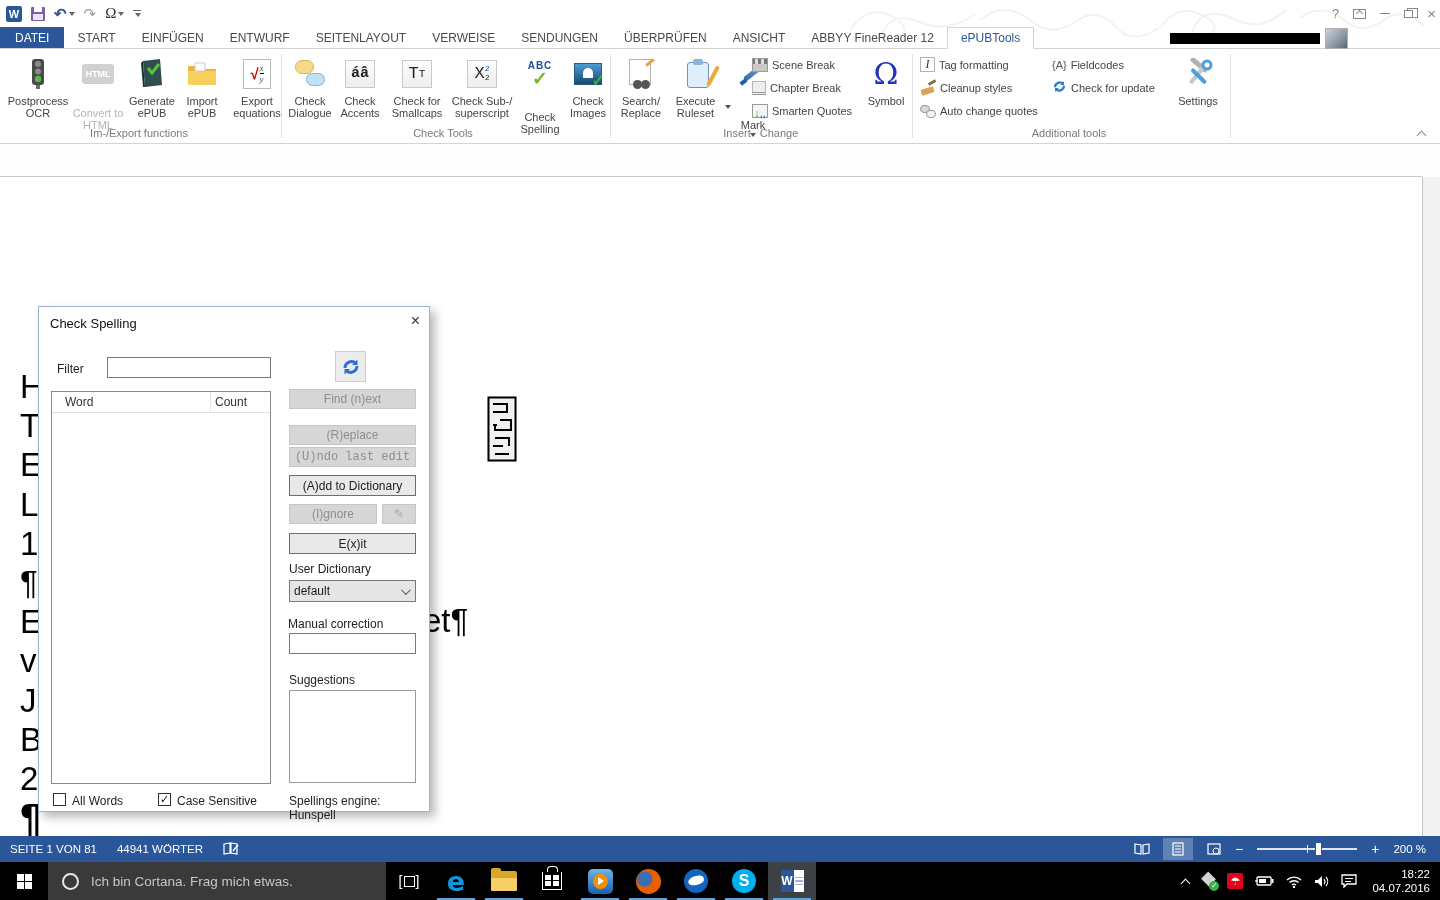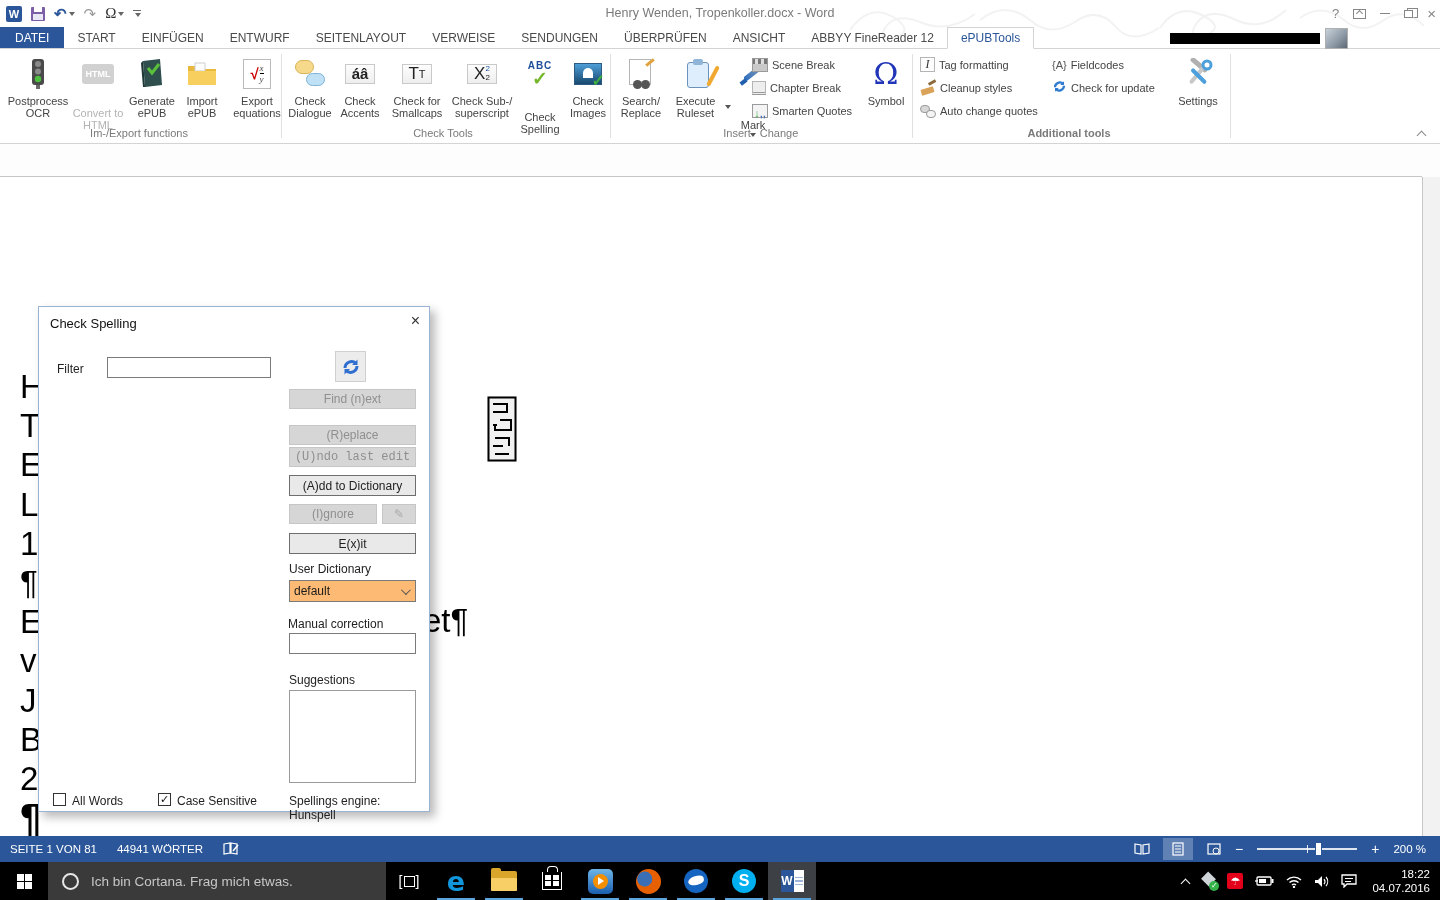--- a/index.html
+++ b/index.html
@@ -36,21 +36,21 @@
   .redacted { position:absolute; top:6px; right:120px; width:150px; height:11px; background:#000; }
   .avatar { position:absolute; top:1px; right:92px; width:23px; height:21px; background:linear-gradient(135deg,#c9d2da 0%,#8b97a4 60%,#5d6873 100%); border:1px solid #b0b0b0; }
 
   
   .ribbon { position:absolute; top:49px; left:0; width:1440px; height:95px; background:#fff; border-bottom:1px solid #d4d4d4; z-index:19; }
   .rgroup { position:absolute; top:4px; display:flex; align-items:flex-start; }
   .bigbtn { display:flex; flex-direction:column; align-items:center; text-align:center; font-size:11px; line-height:1.12; color:#444; padding-top:3px; cursor:default; }
   .bigbtn .ic { height:36px; display:flex; align-items:center; justify-content:center; margin-bottom:3px; }
   .bigbtn.disabled { color:#b3b3b3; }
   .bigbtn.disabled .ic { opacity:.45; filter:grayscale(1); }
-  .glyphbox { width:30px; height:20px; border:1px solid #c9c9c9; background:linear-gradient(#fdfdfd,#eee); display:flex; align-items:center; justify-content:center; font-family:Liberation Sans, sans-serif; color:#222; }
+  .glyphbox { width:30px; height:28px; border:1px solid #c9c9c9; background:linear-gradient(#fdfdfd,#eee); display:flex; align-items:center; justify-content:center; font-family:Liberation Mono, monospace; color:#222; }
   .grouplabel { position:absolute; top:78px; transform:translateX(-50%); font-size:11px; color:#7a7a7a; white-space:nowrap; }
   .rsep { position:absolute; top:5px; width:1px; height:84px; background:#e0e0e0; }
   .smallrow { display:flex; align-items:center; gap:4px; height:23px; font-size:11px; color:#444; white-space:nowrap; cursor:default; }
   .collapse-chev { position:absolute; right:14px; top:80px; width:8px; height:8px; }
   .collapse-chev:before { content:""; position:absolute; left:0; top:3px; width:6px; height:6px; border-left:1.5px solid #888; border-top:1.5px solid #888; transform:rotate(45deg); }
   .ddcaret { width:0;height:0;border-left:3.5px solid transparent;border-right:3.5px solid transparent;border-top:4px solid #555; display:inline-block; }
 
   
   .docarea { position:absolute; top:144px; left:0; width:1440px; height:692px; background:#fdfdfd; z-index:1; }
   .pageband { position:absolute; top:0; left:0; width:1422px; height:33px; background:#fdfdfd; border-bottom:1px solid #c6c6c6; }
@@ -68,21 +68,21 @@
   .dlg-label { position:absolute; color:#222; }
   .dlg-input { position:absolute; border:1px solid #7a7a7a; background:#fff; font-size:12px; padding:0 3px; font-family:"Liberation Sans",sans-serif; }
   .listbox { position:absolute; left:12px; top:84px; width:220px; height:393px; border:1px solid #828790; background:#fff; }
   .listhdr { display:flex; height:21px; border-bottom:1px solid #e0e0e0; align-items:center; font-size:12px; color:#333; }
   .listhdr .c1 { width:159px; padding-left:13px; border-right:1px solid #e5e5e5; height:100%; display:flex; align-items:center; }
   .listhdr .c2 { padding-left:4px; }
   .dbtn { position:absolute; left:250px; width:127px; height:20px; display:flex; align-items:center; justify-content:center; font-size:12px; }
   .dbtn.off { background:#d6d6d6; border:1px solid #c6c6c6; color:#8f8f8f; }
   .dbtn.on { background:#e9e9e9; border:1px solid #6e6e6e; color:#222; }
   .refreshbtn { position:absolute; left:296px; top:44px; width:31px; height:31px; background:#ececec; border:1px solid #d0d0d0; display:flex; align-items:center; justify-content:center; }
-  .combo { position:absolute; left:250px; top:273px; width:127px; height:22px; border:1px solid #7a7a7a; background:#fdba74; display:flex; align-items:center; padding-left:4px; }
+  .combo { position:absolute; left:250px; top:273px; width:127px; height:22px; border:1px solid #7a7a7a; background:#e5e5e5; display:flex; align-items:center; padding-left:4px; }
   .combo .chev { position:absolute; right:7px; top:7px; width:7px; height:7px; border-right:1.5px solid #555; border-bottom:1.5px solid #555; transform:rotate(45deg) translateY(-2px); }
   .sugbox { position:absolute; left:250px; top:383px; width:127px; height:93px; border:1px solid #9a9a9a; background:#fff; }
   .chk { position:absolute; width:13px; height:13px; border:1px solid #333; background:#fff; display:flex; align-items:center; justify-content:center; font-size:11px; color:#111; }
 
   
   .statusbar { position:absolute; top:836px; left:0; width:1440px; height:26px; background:#2b579a; color:#fff; display:flex; align-items:center; font-size:11.5px; z-index:25; }
   .sb-item { padding:0 10px; display:flex; align-items:center; height:100%; }
   .sb-right { position:absolute; right:6px; top:0; height:26px; display:flex; align-items:center; gap:6px; }
   .viewbtn { width:30px; height:22px; display:flex; align-items:center; justify-content:center; }
   .viewbtn.active { background:rgba(255,255,255,.25); }
@@ -162,21 +162,20 @@
       </div>
     <div class="qat-btn">
         <span style="font-family:'Liberation Serif',serif;font-size:15px;color:#333;">Ω</span>
         <span class="caret-down"></span>
       </div>
     <div class="qat-btn qat-more">
         <span class="bar"></span>
         <span class="caret-down"></span>
       </div>
   </div>
-  <div class="title-text">Henry Wenden, Tropenkoller.docx - Word</div>
   <div class="winctrls">
     <span>?</span>
     <span class="wc-box">
         <span class="up"></span>
       </span>
     <span class="wc-min"></span>
     <span class="wc-restore"></span>
     <span style="font-size:15px;">×</span>
   </div>
 </div>
@@ -423,21 +422,21 @@
       </span>
       <span>Settings</span>
     </div>
   </div>
   <div class="rsep" style="left:1230px;"></div>
 
   <div class="grouplabel" style="left:139px;">Im-/Export functions</div>
   <div class="grouplabel" style="left:443px;">Check Tools</div>
   <div class="grouplabel" style="left:737px;">Insert</div>
   <div class="grouplabel" style="left:779px;">Change</div>
-  <div class="grouplabel" style="left:1069px;font-weight:bold;">Additional tools</div>
+  <div class="grouplabel" style="left:1069px;">Additional tools</div>
   <div class="collapse-chev"></div>
 </div>
 
 <div class="docarea">
   <div class="pageband"></div>
   <div class="page"></div>
   <div class="page-right-gutter"></div>
 
   <span class="docletter" style="top:224px;">H</span>
   <span class="docletter" style="top:263px;">T</span>
@@ -477,20 +476,26 @@
 
   <div class="refreshbtn">
     <svg width="20" height="20" viewBox="0 0 20 20">
         <path d="M4 11 a6.5 6.5 0 0 1 11-4.5" fill="none" stroke="#2e6fd0" stroke-width="3"></path>
         <path d="M16.5 2.5 v5.5 h-5.5 Z" fill="#2e6fd0"></path>
         <path d="M16 9 a6.5 6.5 0 0 1 -11 4.5" fill="none" stroke="#2e6fd0" stroke-width="3"></path>
         <path d="M3.5 17.5 v-5.5 h5.5 Z" fill="#2e6fd0"></path>
       </svg>
   </div>
 
+  <div class="listbox">
+    <div class="listhdr">
+      <span class="c1">Word</span>
+      <span class="c2">Count</span>
+    </div>
+  </div>
 
   <div class="dbtn off" style="top:82px;">Find (n)ext</div>
   <div class="dbtn off" style="top:118px;">(R)eplace</div>
   <div class="dbtn off" style="top:140px;font-family:Liberation Mono, monospace;">(U)ndo last edit</div>
   <div class="dbtn on" style="top:168px;height:21px;">(A)dd to Dictionary</div>
   <div class="dbtn off" style="top:197px;width:88px;">(I)gnore</div>
   <div class="dbtn off" style="top:197px;left:343px;width:34px;color:#a8a8a8;">
       <span>✎</span>
     </div>
   <div class="dbtn on" style="top:226px;height:21px;">E(x)it</div>

